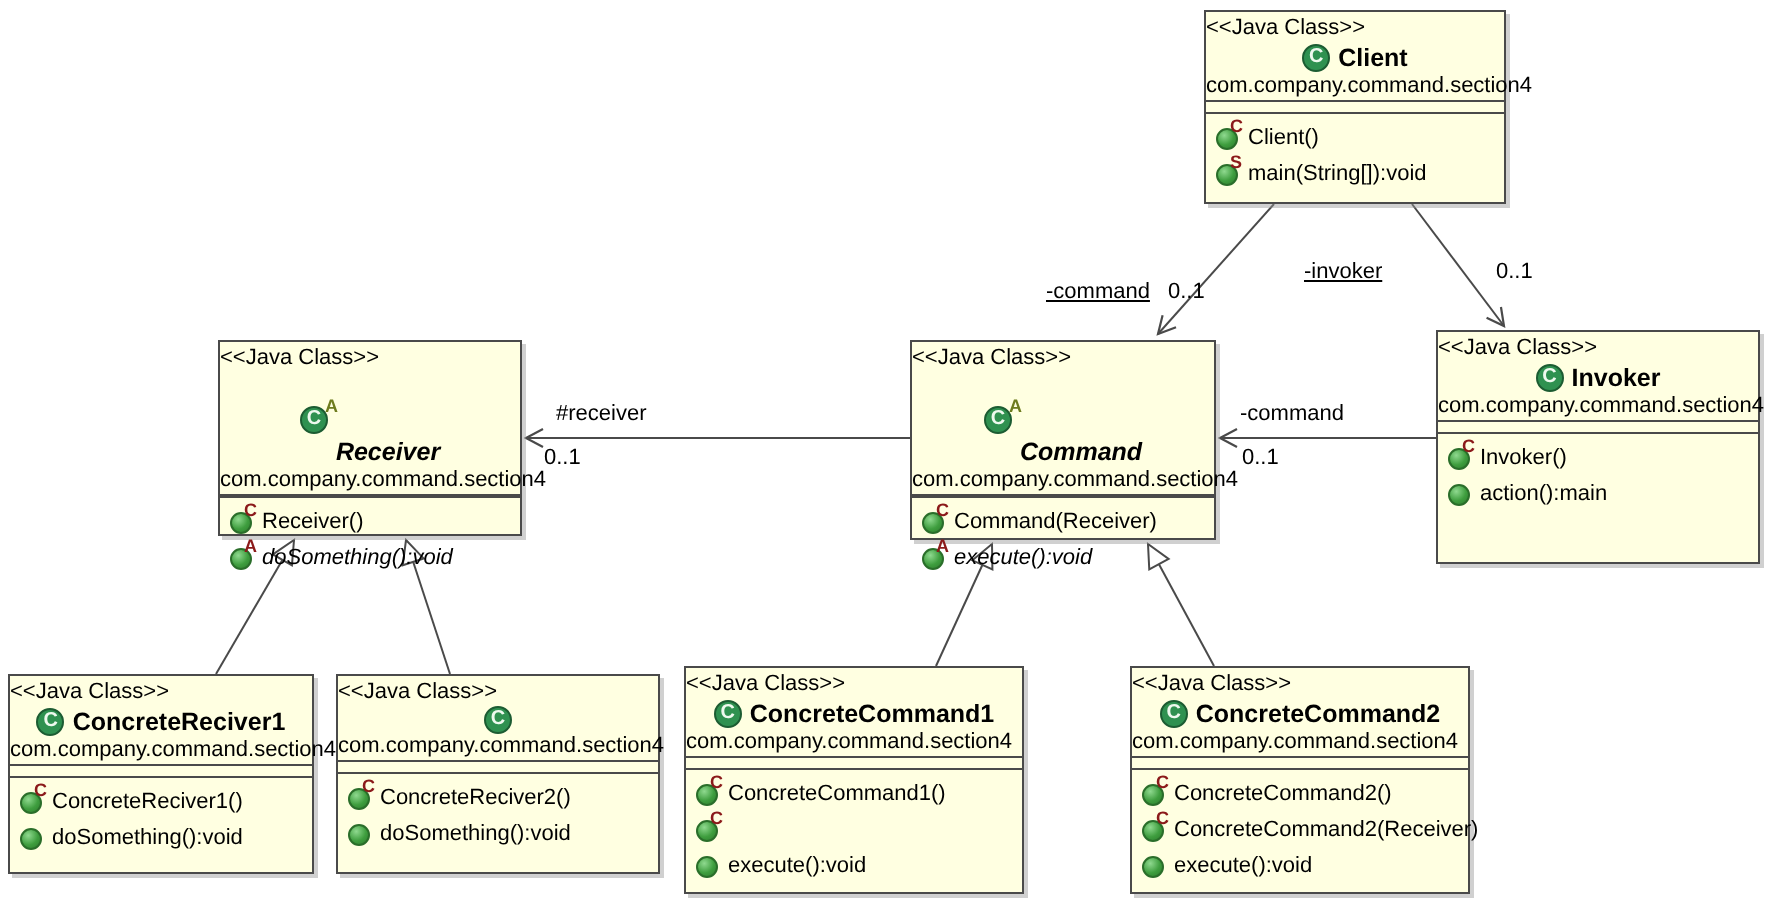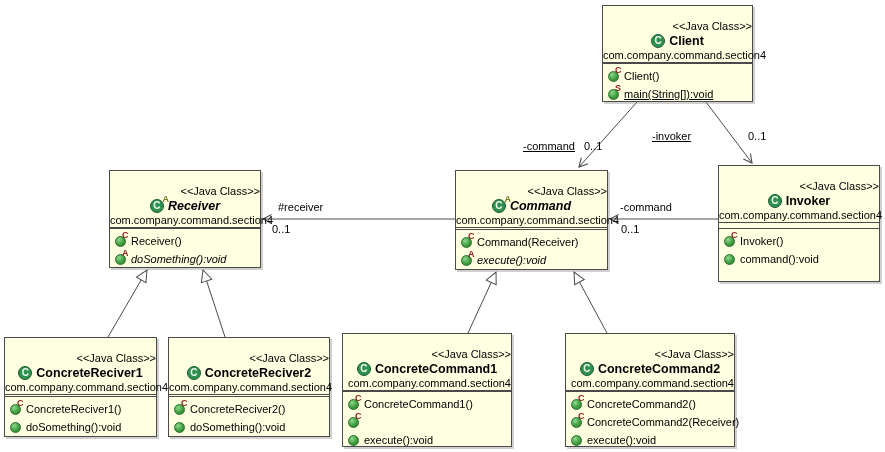--- a/index.html
+++ b/index.html
@@ -3,42 +3,42 @@
 <meta charset="utf-8">
 <style>
   html,body{margin:0;padding:0;background:#fff;}
   .canvas{position:relative;width:885px;height:452px;background:#ffffff;
           font-family:"Liberation Sans",sans-serif;overflow:hidden;}
 
   
   .uml-class{position:absolute;display:flex;flex-direction:column;box-sizing:border-box;
              background:#FFFFE1;border:1px solid #4a4a4a;
              box-shadow:2px 2px 0 rgba(150,150,150,.45);}
-  .hdr{text-align:right;padding-top:13px;}
+  .hdr{text-align:left;padding-top:1px;}
   .stereo{font-size:11px;line-height:14px;color:#000;}
   .name-row{display:flex;justify-content:center;align-items:center;gap:4px;line-height:16px;}
   .c-icon{position:relative;width:14px;height:14px;border-radius:50%;flex:none;
           background:#2F9150;border:1px solid #1c5c32;color:#eef9ee;
           font-size:10px;font-weight:bold;display:inline-flex;align-items:center;
           justify-content:center;box-sizing:border-box;}
   .c-dec{position:absolute;top:-5px;right:-6px;font-style:normal;font-weight:bold;
          font-size:9px;line-height:9px;color:#6e7c1e;}
   .c-name{font-size:12.5px;font-weight:bold;white-space:nowrap;}
-  .abstract-name{font-style:italic;}
+  .abstract-name{font-style:italic;margin-top:32px;}
   .pkg{font-size:11px;line-height:13px;white-space:nowrap;}
   .attrs{height:5px;border-top:1px solid #4a4a4a;}
   .methods{flex:1;border-top:1px solid #4a4a4a;padding:3px 3px 0 5px;}
   .mrow{display:flex;align-items:center;gap:5px;height:18px;}
   .m-icon{position:relative;width:9px;height:9px;border-radius:50%;flex:none;
           background:radial-gradient(circle at 35% 30%,#8fd98f 0%,#3f9e3f 55%,#2c7c2c 100%);
           border:1px solid #2a6e2a;box-sizing:content-box;}
   .m-dec{position:absolute;top:-6px;left:6px;font-style:normal;font-weight:bold;
          font-size:9px;line-height:9px;color:#8B1A1A;}
   .m-label{font-size:11px;white-space:nowrap;}
-  .mrow.static .m-label{text-decoration:underline;}
+  .mrow.static .m-label{}
   .mrow.abstract .m-label{font-style:italic;}
 
   
   #cls-client  {left:602px;top:5px;  width:151px;height:97px;}
   #cls-receiver{left:109px;top:170px;width:152px;height:98px;}
   #cls-command {left:455px;top:170px;width:153px;height:100px;}
   #cls-invoker {left:718px;top:165px;width:162px;height:117px;}
   #cls-cr1     {left:4px;  top:337px;width:153px;height:100px;}
   #cls-cr2     {left:168px;top:337px;width:162px;height:100px;}
   #cls-cc1     {left:342px;top:333px;width:170px;height:114px;}
@@ -194,21 +194,21 @@
       <div class="mrow">
         <span class="m-icon">
             <i class="m-dec">C</i>
           </span>
         <span class="m-label">Invoker()</span>
       </div>
       <div class="mrow">
         <span class="m-icon">
             <i class="m-dec"></i>
           </span>
-        <span class="m-label">command():void</span>
+        <span class="m-label">action():main</span>
       </div>
     </div>
   </div>
 
   <div class="uml-class" id="cls-cr1">
     <div class="hdr">
       <div class="stereo">&lt;&lt;Java Class&gt;&gt;</div>
       <div class="name-row">
         <span class="c-icon">
             <span>C</span>
@@ -236,21 +236,20 @@
   </div>
 
   <div class="uml-class" id="cls-cr2">
     <div class="hdr">
       <div class="stereo">&lt;&lt;Java Class&gt;&gt;</div>
       <div class="name-row">
         <span class="c-icon">
             <span>C</span>
             <i class="c-dec"></i>
           </span>
-        <span class="c-name">ConcreteReciver2</span>
       </div>
       <div class="pkg">com.company.command.section4</div>
     </div>
     <div class="attrs"></div>
     <div class="methods">
       <div class="mrow">
         <span class="m-icon">
             <i class="m-dec">C</i>
           </span>
         <span class="m-label">ConcreteReciver2()</span>

